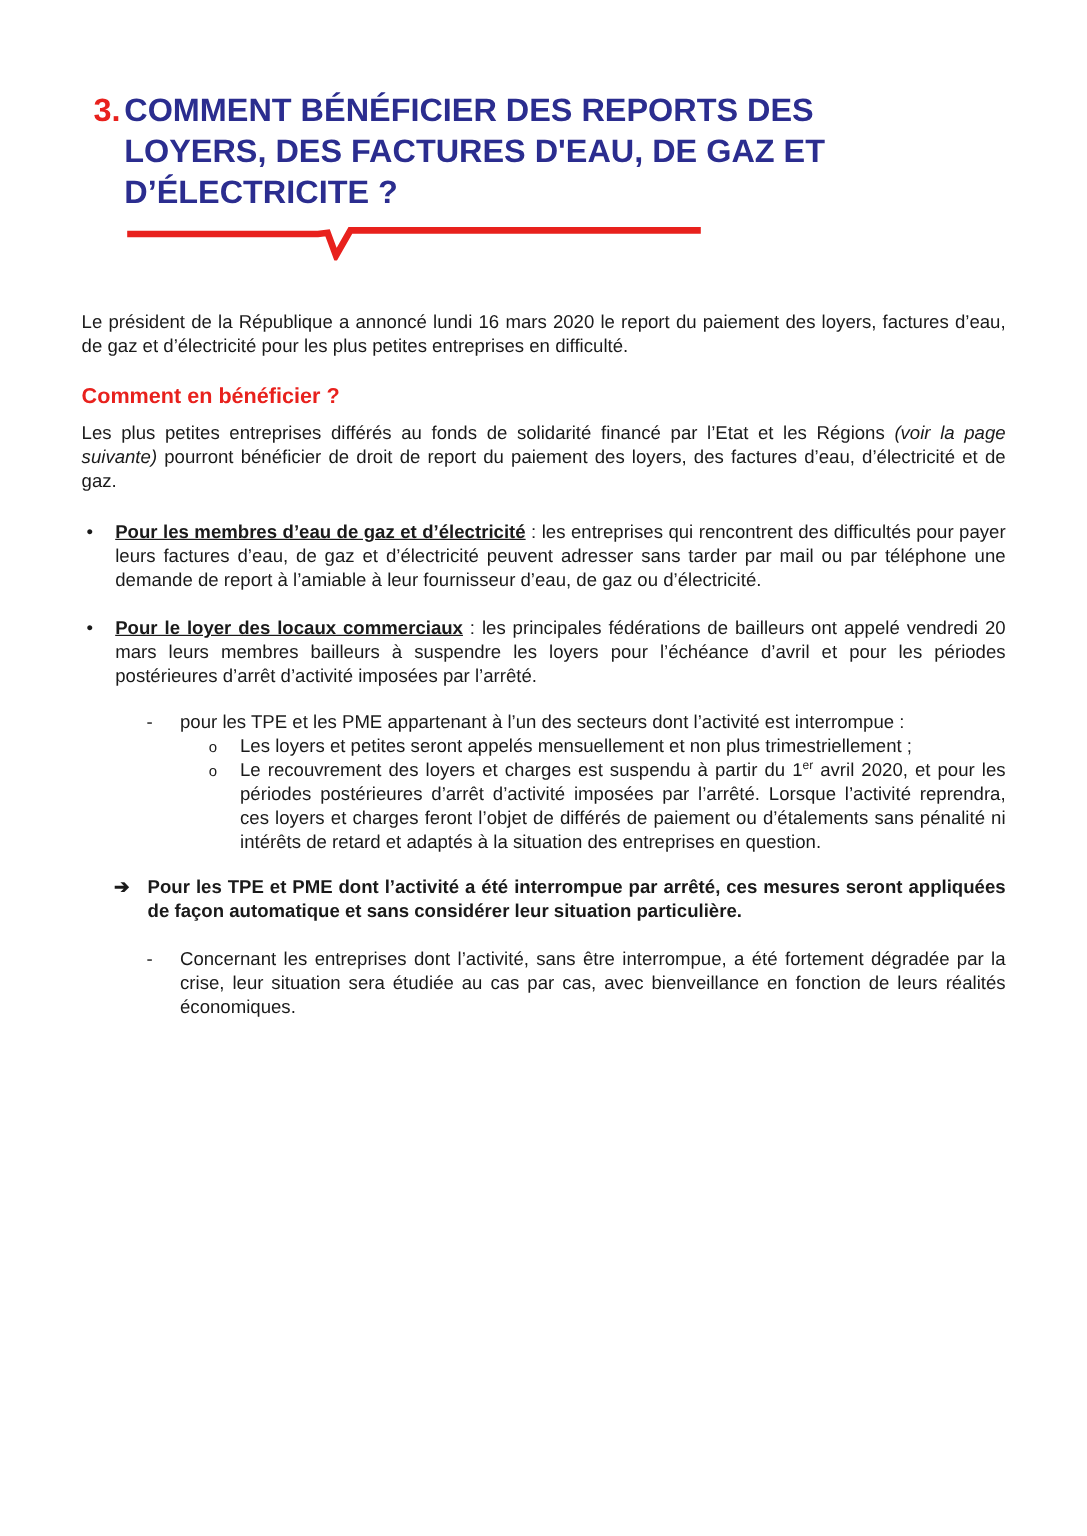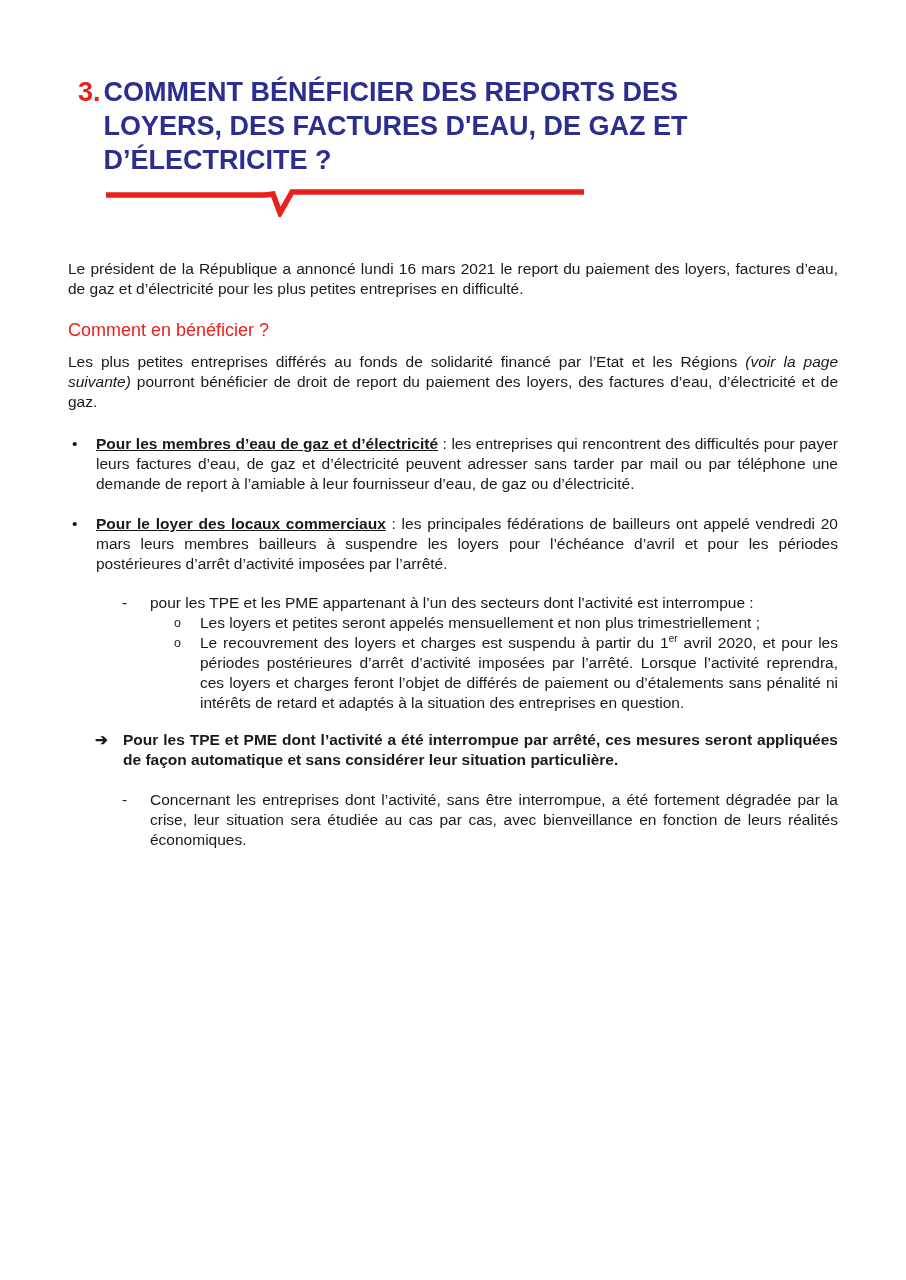--- a/index.html
+++ b/index.html
@@ -29,21 +29,21 @@
   .title-text{max-width:648px;}
   
   .divider-wrap{margin:12px 0 0 35px;height:28px;}
   .divider-wrap svg{display:block;}
   .divider-line{stroke:var(--accent-red);stroke-width:5.5;fill:none;stroke-linejoin:miter;}
   
   .para{font-size:15.5px;line-height:20px;text-align:justify;}
   .intro{margin-top:42px;}
   .section-heading{
     margin-top:20px;font-size:18px;line-height:22px;
-    font-weight:normal;color:var(--accent-red);
+    font-weight:bold;color:var(--accent-red);
   }
   .eligibility{margin-top:11px;}
   .italic{font-style:italic;}
   
   .item{display:flex;font-size:15.5px;line-height:20px;}
   .marker{flex:none;}
   .content{flex:1;text-align:justify;}
   .lead{font-weight:bold;text-decoration:underline;}
   .bullet-item{margin-left:4px;}
   .bullet-item .marker{width:24px;}
@@ -70,21 +70,21 @@
     <span class="title-number">3.</span>
     <span class="title-text">COMMENT BÉNÉFICIER DES REPORTS DES LOYERS, DES FACTURES D'EAU, DE GAZ ET D’ÉLECTRICITE ?</span>
   </div>
 
   <div class="divider-wrap">
     <svg width="484" height="28" viewBox="0 0 484 28">
       <polyline class="divider-line" points="3,6 162,6 170,5 177,24 189,3 481,3"></polyline>
     </svg>
   </div>
 
-  <p class="para intro">Le président de la République a annoncé lundi 16 mars 2021 le report du paiement des loyers, factures d’eau, de gaz et d’électricité pour les plus petites entreprises en difficulté.</p>
+  <p class="para intro">Le président de la République a annoncé lundi 16 mars 2020 le report du paiement des loyers, factures d’eau, de gaz et d’électricité pour les plus petites entreprises en difficulté.</p>
 
   <div class="section-heading">Comment en bénéficier ?</div>
 
   <p class="para eligibility"><span>Les plus petites entreprises différés au fonds de solidarité financé par l’Etat et les Régions </span><span class="italic">(voir la page suivante)</span><span> pourront bénéficier de droit de report du paiement des loyers, des factures d’eau, d’électricité et de gaz.</span></p>
 
   <div class="item bullet-item bullet-1">
     <span class="marker">•</span>
     <span class="content"><span class="lead">Pour les membres d’eau de gaz et d’électricité</span><span> : les entreprises qui rencontrent des difficultés pour payer leurs factures d’eau, de gaz et d’électricité peuvent adresser sans tarder par mail ou par téléphone une demande de report à l’amiable à leur fournisseur d’eau, de gaz ou d’électricité.</span></span>
   </div>
 

